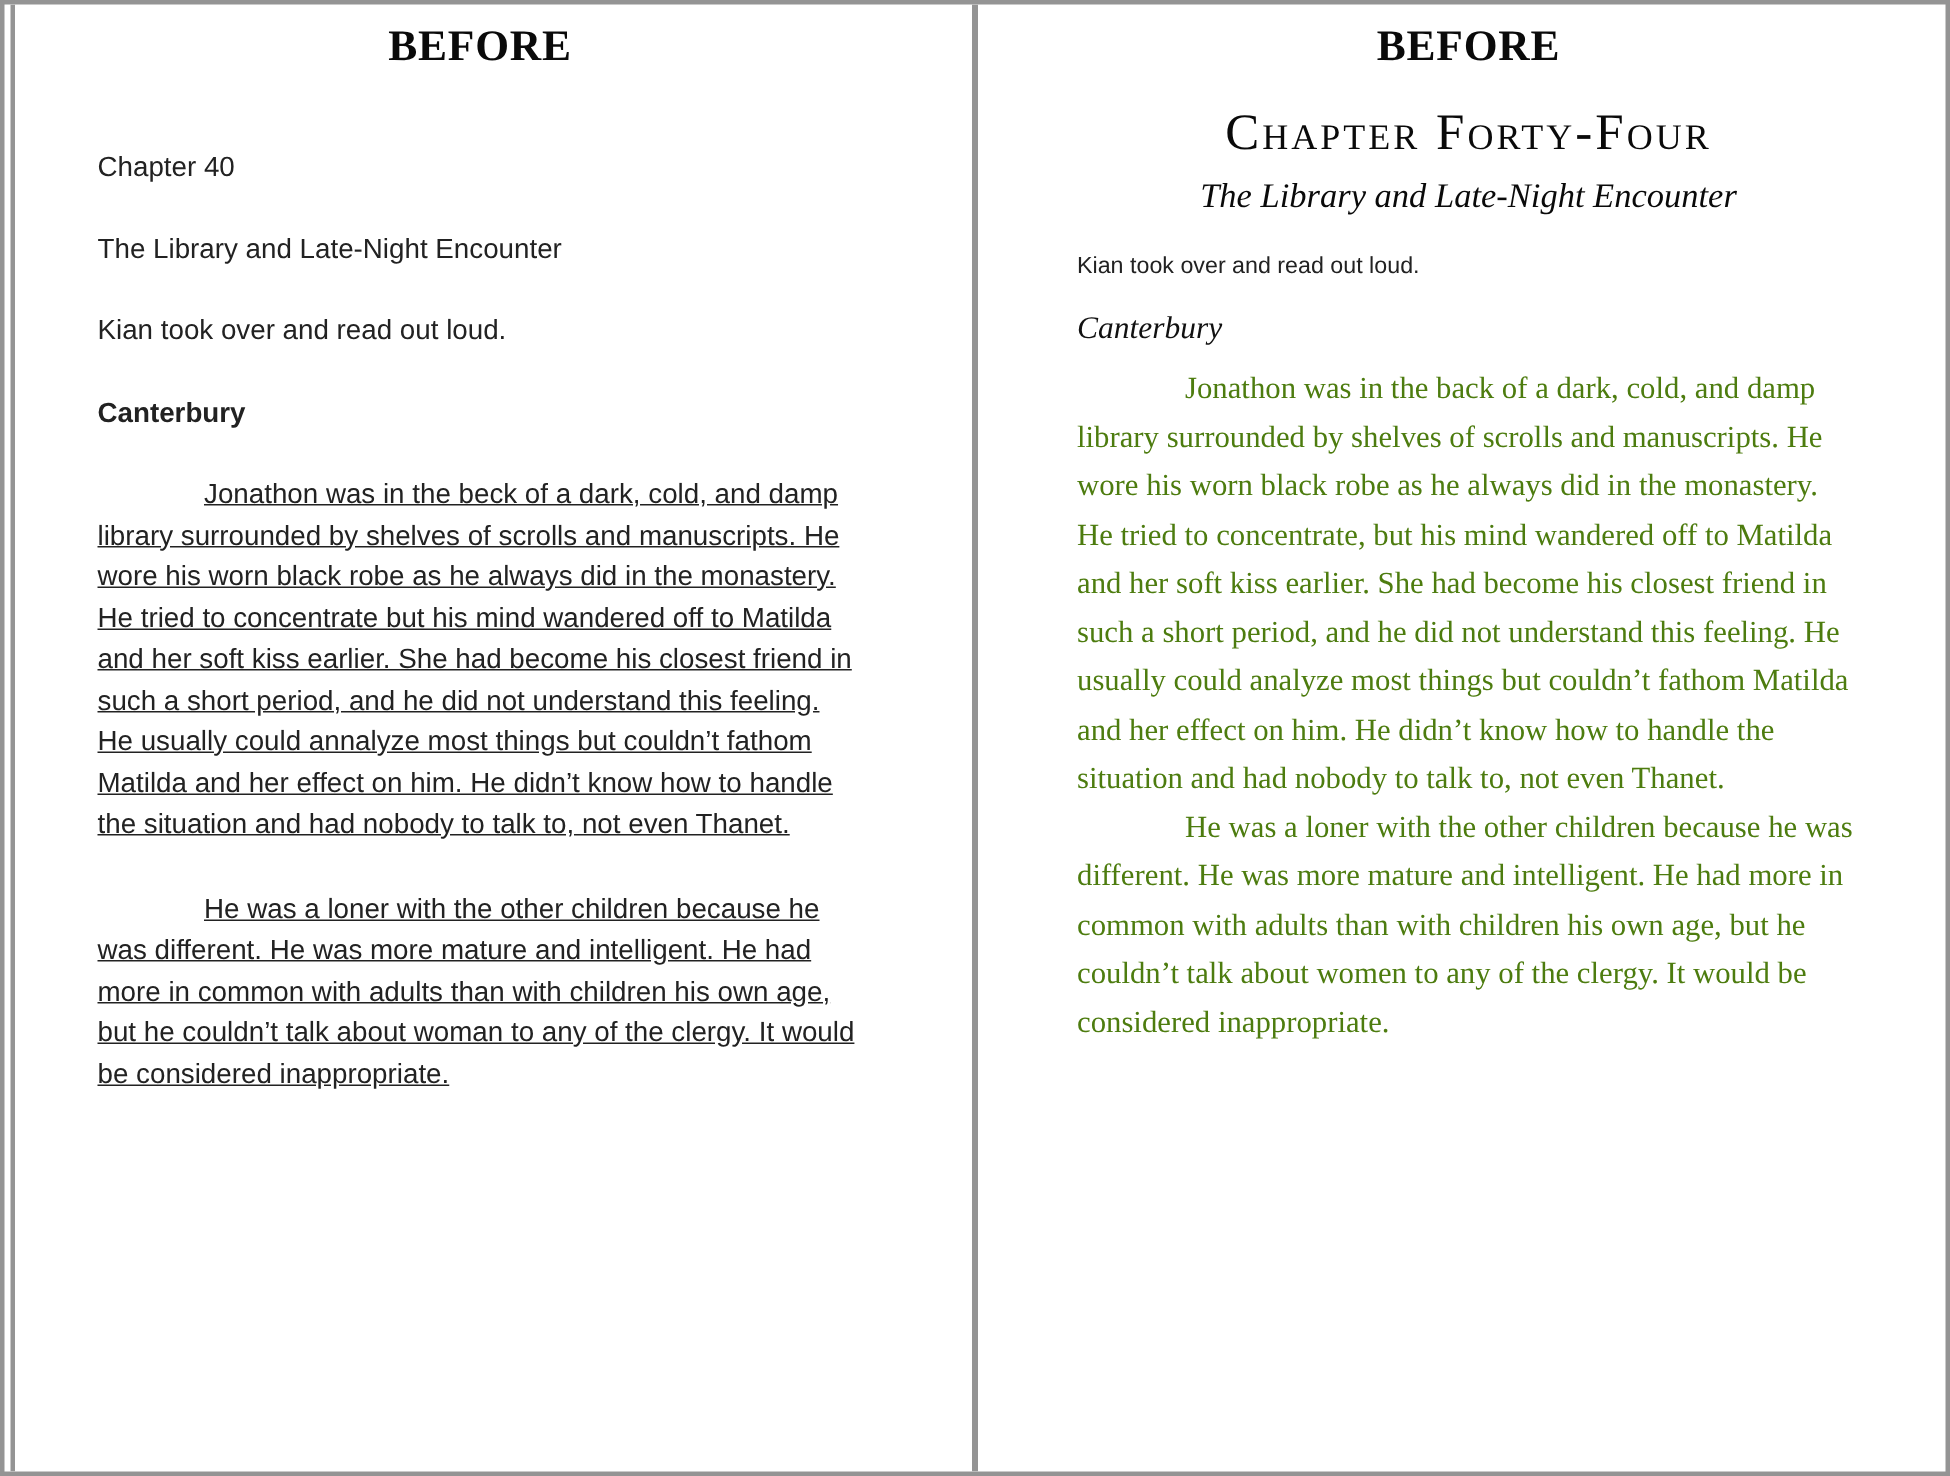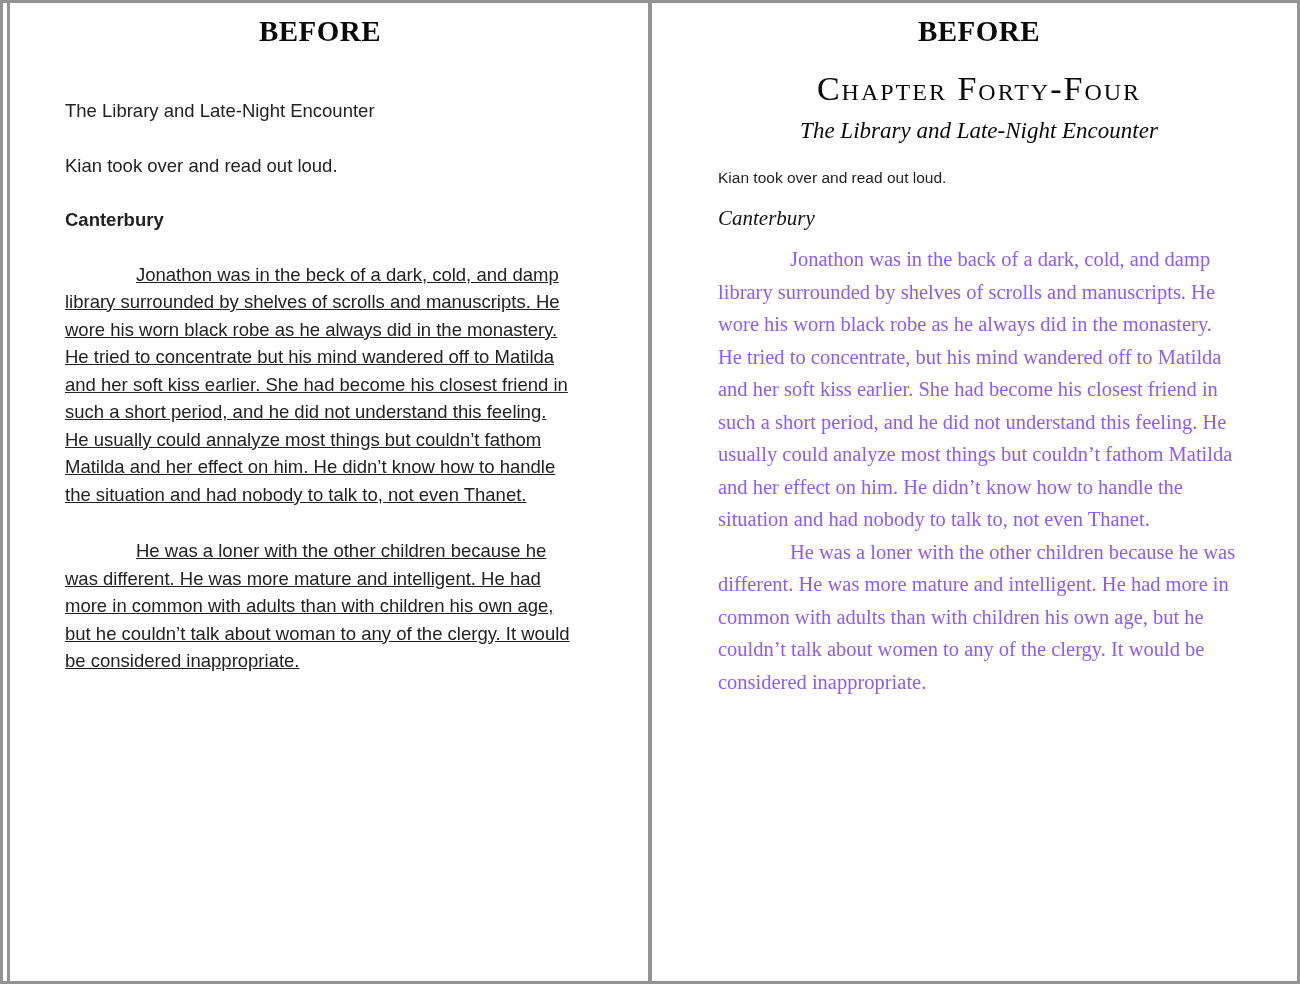--- a/index.html
+++ b/index.html
@@ -102,34 +102,35 @@
     font-family: "Liberation Serif", serif;
     font-style: italic;
     font-size: 21px;
     color: #111111;
   }
   .after-body {
     margin-top: 12px;
     font-family: "Liberation Serif", serif;
     font-size: 20.5px;
     line-height: 32.5px;
-    color: #8b5cf6;
+    color: #4d7c0f;
   }
   .after-body p { margin: 0; text-indent: 72px; }
 </style>
 </head>
 <body>
 
 <div class="window">
 
   <div class="inner-left-line"></div>
 
   <div class="panel before-panel">
     <h1 class="panel-header">BEFORE</h1>
     <div class="before-body">
+      <p>Chapter 40</p>
       <p>The Library and Late-Night Encounter</p>
       <p>Kian took over and read out loud.</p>
       <p class="loc">Canterbury</p>
       <p class="bpara">Jonathon was in the beck of a dark, cold, and damp library surrounded by shelves of scrolls and manuscripts. He wore his worn black robe as he always did in the monastery. He tried to concentrate but his mind wandered off to Matilda and her soft kiss earlier. She had become his closest friend in such a short period, and he did not understand this feeling. He usually could annalyze most things but couldn’t fathom Matilda and her effect on him. He didn’t know how to handle the situation and had nobody to talk to, not even Thanet.</p>
       <p class="bpara">He was a loner with the other children because he was different. He was more mature and intelligent. He had more in common with adults than with children his own age, but he couldn’t talk about woman to any of the clergy. It would be considered inappropriate.</p>
     </div>
   </div>
 
   <div class="divider"></div>
 

